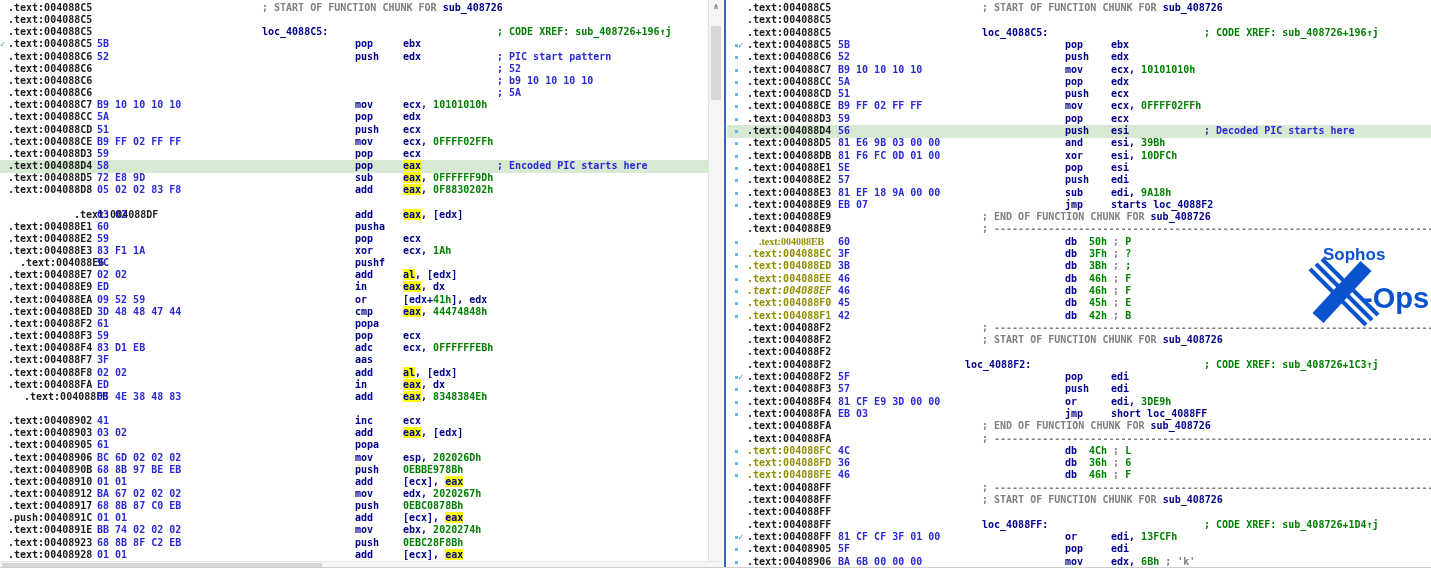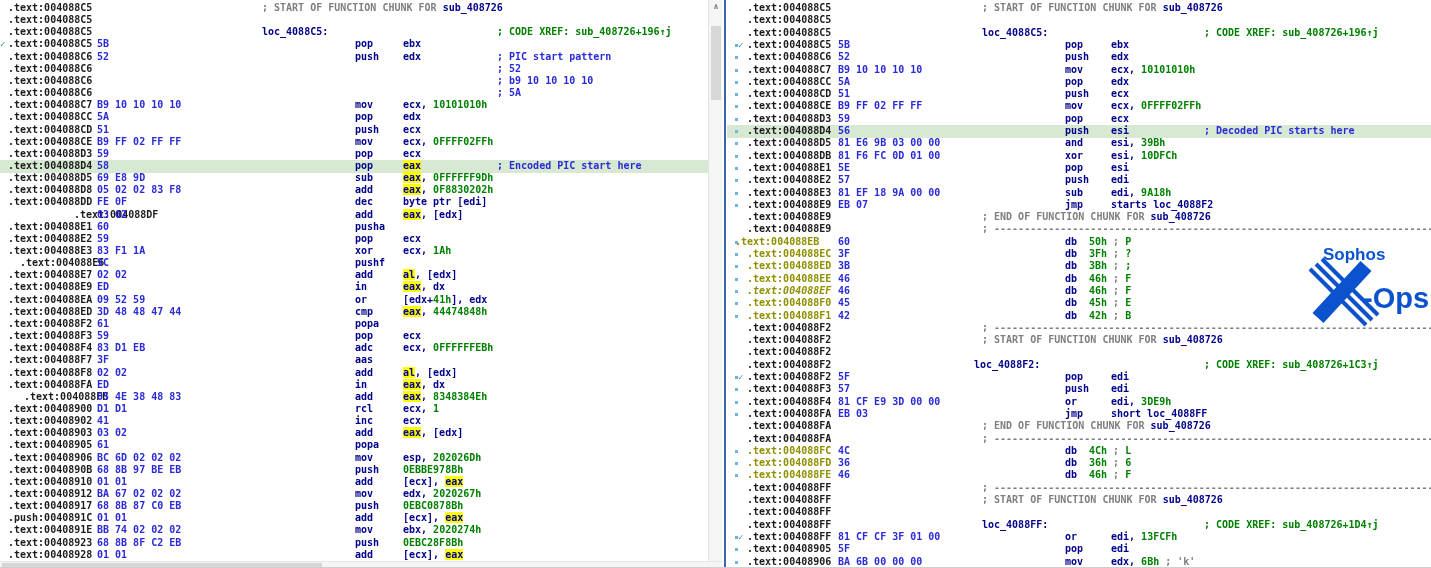--- a/index.html
+++ b/index.html
@@ -115,39 +115,33 @@
         <span class="cell" style="left: 8px;"><span class="s-a">.text:004088D3</span></span>
         <span class="cell" style="left: 97px;"><span class="s-by">59</span></span>
         <span class="cell" style="left: 355px;"><span class="s-mn">pop</span></span>
         <span class="cell" style="left: 403px;"><span class="s-re">ecx</span></span>
       </div>
       <div class="row hl" style="top: 159.95px;">
         <span class="cell" style="left: 8px;"><span class="s-a">.text:004088D4</span></span>
         <span class="cell" style="left: 97px;"><span class="s-by">58</span></span>
         <span class="cell" style="left: 355px;"><span class="s-mn">pop</span></span>
         <span class="cell" style="left: 403px;"><span class="s-hy">eax</span></span>
-        <span class="cell" style="left: 497px;"><span class="s-mc">; Encoded PIC start here</span></span>
+        <span class="cell" style="left: 497px;"><span class="s-mc">; Encoded PIC starts here</span></span>
       </div>
       <div class="row" style="top: 172.1px;">
         <span class="cell" style="left: 8px;"><span class="s-a">.text:004088D5</span></span>
-        <span class="cell" style="left: 97px;"><span class="s-by">69 E8 9D</span></span>
+        <span class="cell" style="left: 97px;"><span class="s-by">72 E8 9D</span></span>
         <span class="cell" style="left: 355px;"><span class="s-mn">sub</span></span>
         <span class="cell" style="left: 403px;"><span class="s-hy">eax</span><span class="s-re">, </span><span class="s-nu">0FFFFFF9Dh</span></span>
       </div>
       <div class="row" style="top: 184.25px;">
         <span class="cell" style="left: 8px;"><span class="s-a">.text:004088D8</span></span>
         <span class="cell" style="left: 97px;"><span class="s-by">05 02 02 83 F8</span></span>
         <span class="cell" style="left: 355px;"><span class="s-mn">add</span></span>
         <span class="cell" style="left: 403px;"><span class="s-hy">eax</span><span class="s-re">, </span><span class="s-nu">0F8830202h</span></span>
-      </div>
-      <div class="row" style="top: 196.4px;">
-        <span class="cell" style="left: 8px;"><span class="s-a">.text:004088DD</span></span>
-        <span class="cell" style="left: 97px;"><span class="s-by">FE 0F</span></span>
-        <span class="cell" style="left: 355px;"><span class="s-mn">dec</span></span>
-        <span class="cell" style="left: 403px;"><span class="s-re">byte ptr [edi]</span></span>
       </div>
       <div class="row" style="top: 208.55px;">
         <span class="cell" style="left: 26px; margin-left: 48px;"><span class="s-a">.text:004088DF</span></span>
         <span class="cell" style="left: 97px;"><span class="s-by">03 02</span></span>
         <span class="cell" style="left: 355px;"><span class="s-mn">add</span></span>
         <span class="cell" style="left: 403px;"><span class="s-hy">eax</span><span class="s-re">, [edx]</span></span>
       </div>
       <div class="row" style="top: 220.7px;">
         <span class="cell" style="left: 8px;"><span class="s-a">.text:004088E1</span></span>
         <span class="cell" style="left: 97px;"><span class="s-by">60</span></span>
@@ -227,26 +221,20 @@
         <span class="cell" style="left: 97px;"><span class="s-by">ED</span></span>
         <span class="cell" style="left: 355px;"><span class="s-mn">in</span></span>
         <span class="cell" style="left: 403px;"><span class="s-hy">eax</span><span class="s-re">, dx</span></span>
       </div>
       <div class="row" style="top: 390.8px;">
         <span class="cell" style="left: 24px; text-align: center;"><span class="s-a">.text:004088FB</span></span>
         <span class="cell" style="left: 97px;"><span class="s-by">05 4E 38 48 83</span></span>
         <span class="cell" style="left: 355px;"><span class="s-mn">add</span></span>
         <span class="cell" style="left: 403px;"><span class="s-hy">eax</span><span class="s-re">, </span><span class="s-nu">8348384Eh</span></span>
       </div>
-      <div class="row" style="top: 402.95px;">
-        <span class="cell" style="left: 8px;"><span class="s-a">.text:00408900</span></span>
-        <span class="cell" style="left: 97px;"><span class="s-by">D1 D1</span></span>
-        <span class="cell" style="left: 355px;"><span class="s-mn">rcl</span></span>
-        <span class="cell" style="left: 403px;"><span class="s-re">ecx, </span><span class="s-nu">1</span></span>
-      </div>
       <div class="row" style="top: 415.1px;">
         <span class="cell" style="left: 8px;"><span class="s-a">.text:00408902</span></span>
         <span class="cell" style="left: 97px;"><span class="s-by">41</span></span>
         <span class="cell" style="left: 355px;"><span class="s-mn">inc</span></span>
         <span class="cell" style="left: 403px;"><span class="s-re">ecx</span></span>
       </div>
       <div class="row" style="top: 427.25px;">
         <span class="cell" style="left: 8px;"><span class="s-a">.text:00408903</span></span>
         <span class="cell" style="left: 97px;"><span class="s-by">03 02</span></span>
         <span class="cell" style="left: 355px;"><span class="s-mn">add</span></span>
@@ -440,21 +428,21 @@
       <div class="row" style="top: 211.1px;">
         <span class="cell" style="left: 20px;"><span class="s-a">.text:004088E9</span></span>
         <span class="cell" style="left: 255px;"><span class="s-gy">; END OF FUNCTION CHUNK FOR </span><span class="s-nm">sub_408726</span></span>
       </div>
       <div class="row" style="top: 223.4px;">
         <span class="cell" style="left: 20px;"><span class="s-a">.text:004088E9</span></span>
         <span class="cell" style="left: 255px;"><span class="s-gy">; ----------------------------------------------------------------------------------------------------</span></span>
       </div>
       <div class="row" style="top: 235.7px;">
         <span class="dot" style="left: 8px;"></span>
-        <span class="cell" style="left: 8px;"><span class="s-ao">.text:004088EB</span></span>
+        <span class="cell" style="left: 32px; font-family: Liberation Serif, serif;"><span class="s-ao">.text:004088EB</span></span>
         <span class="cell" style="left: 111px;"><span class="s-by">60</span></span>
         <span class="cell" style="left: 338px;"><span class="s-mn">db</span></span>
         <span class="cell" style="left: 362px;"><span class="s-nu">50h</span><span class="s-gy"> ; </span><span class="s-nu">P</span></span>
       </div>
       <div class="row" style="top: 248px;">
         <span class="dot" style="left: 8px;"></span>
         <span class="cell" style="left: 20px;"><span class="s-ao">.text:004088EC</span></span>
         <span class="cell" style="left: 111px;"><span class="s-by">3F</span></span>
         <span class="cell" style="left: 338px;"><span class="s-mn">db</span></span>
         <span class="cell" style="left: 362px;"><span class="s-nu">3Fh</span><span class="s-gy"> ; </span><span class="s-nu">?</span></span>
@@ -500,21 +488,21 @@
       </div>
       <div class="row" style="top: 334.1px;">
         <span class="cell" style="left: 20px;"><span class="s-a">.text:004088F2</span></span>
         <span class="cell" style="left: 255px;"><span class="s-gy">; START OF FUNCTION CHUNK FOR </span><span class="s-nm">sub_408726</span></span>
       </div>
       <div class="row" style="top: 346.4px;">
         <span class="cell" style="left: 20px;"><span class="s-a">.text:004088F2</span></span>
       </div>
       <div class="row" style="top: 358.7px;">
         <span class="cell" style="left: 20px;"><span class="s-a">.text:004088F2</span></span>
-        <span class="cell" style="left: 247px; text-align: center;"><span class="s-lb">loc_4088F2:</span></span>
+        <span class="cell" style="left: 238px; text-align: center;"><span class="s-lb">loc_4088F2:</span></span>
         <span class="cell" style="left: 477px;"><span class="s-xr">; CODE XREF: sub_408726+1C3↑j</span></span>
       </div>
       <div class="row" style="top: 371px;">
         <span class="dot" style="left: 8px;"></span>
         <span class="carr" style="left: 11px;">✓</span>
         <span class="cell" style="left: 20px;"><span class="s-a">.text:004088F2</span></span>
         <span class="cell" style="left: 111px;"><span class="s-by">5F</span></span>
         <span class="cell" style="left: 338px;"><span class="s-mn">pop</span></span>
         <span class="cell" style="left: 384px;"><span class="s-re">edi</span></span>
       </div>

